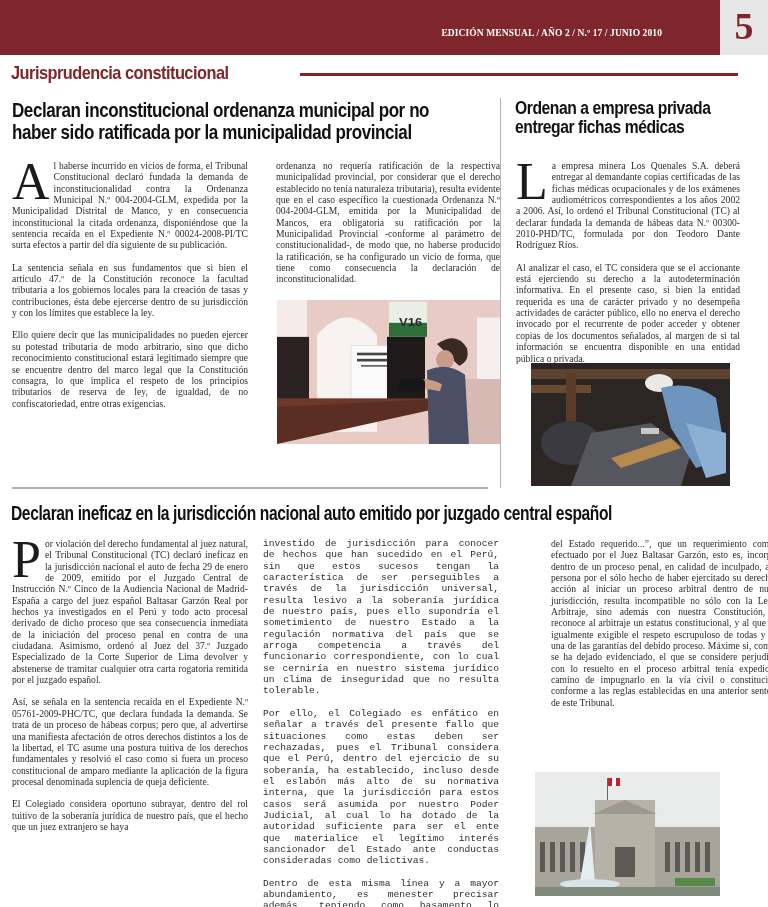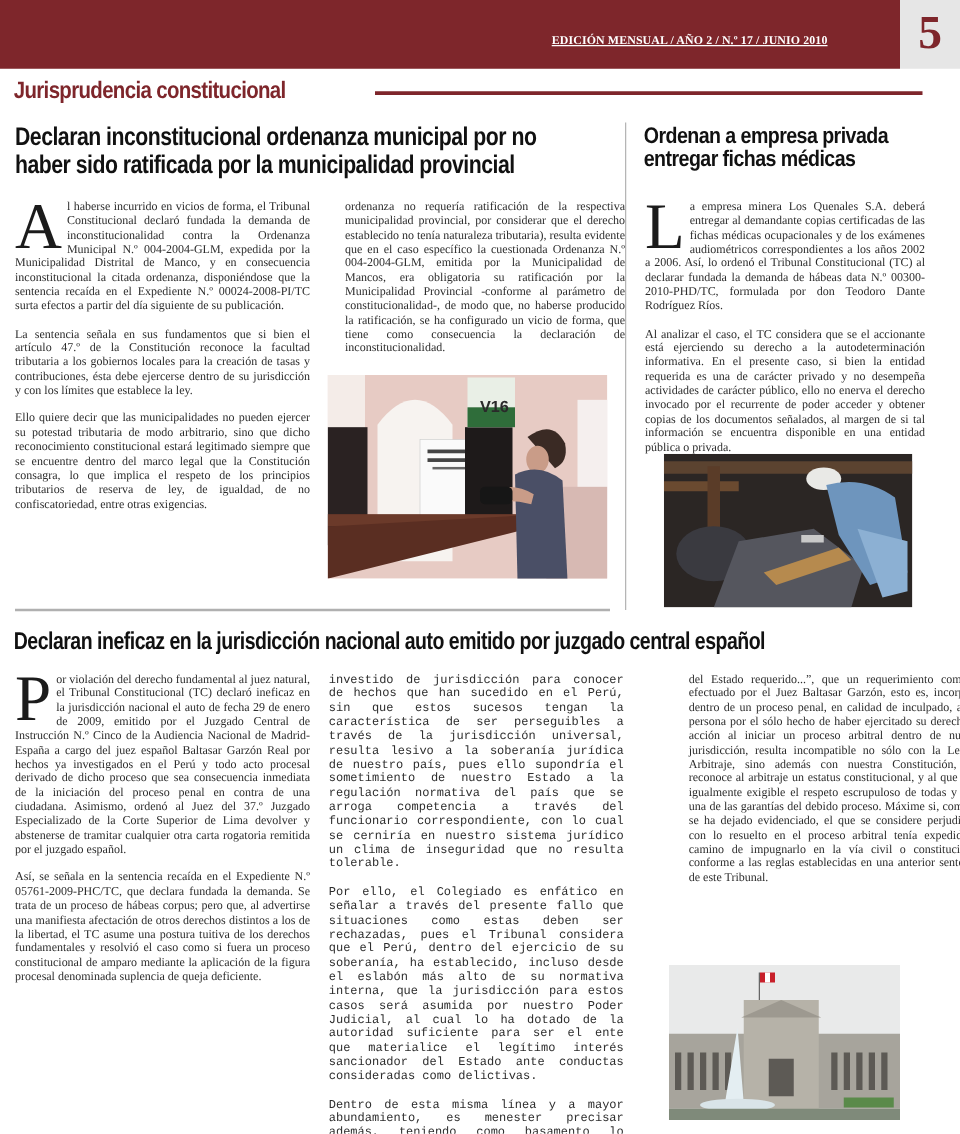--- a/index.html
+++ b/index.html
@@ -1,20 +1,20 @@
 <!DOCTYPE html>
 <html><head>
 <meta charset="utf-8">
 <style>
   * { box-sizing: border-box; margin: 0; padding: 0; }
   html, body { width: 768px; height: 907px; background: #ffffff; overflow: hidden; }
   body { position: relative; font-family: "Liberation Serif", "DejaVu Serif", serif; color: #2a2a2a; }
 
   .topbar { position: absolute; left: 0; top: 0; width: 720px; height: 55px; background: #7e262b; }
-  .edition { position: absolute; right: 58px; top: 28px; font-family: "Liberation Serif", serif; font-weight: bold; font-size: 9.5px; color: #ffffff; letter-spacing: 0.1px; text-decoration: underline; }
+  .edition { position: absolute; right: 58px; top: 28px; font-family: "Liberation Serif", serif; font-weight: bold; font-size: 9.5px; color: #ffffff; letter-spacing: 0.1px; }
   .pagebox { position: absolute; left: 720px; top: 0; width: 48px; height: 55px; background: #e6e6e6; }
   .pagenum { position: absolute; left: 0; width: 48px; top: 4px; text-align: center; font-family: "Liberation Serif", serif; font-weight: bold; font-size: 38px; color: #7e262b; }
 
   .section-title { position: absolute; left: 11px; top: 62px; font-family: "Liberation Sans", sans-serif; font-weight: bold; font-size: 19px; color: #7e262b; letter-spacing: -0.6px; transform: scaleX(0.86); transform-origin: left center; white-space: nowrap; }
   .section-rule { position: absolute; left: 300px; top: 73px; width: 438px; height: 3px; background: #7e262b; }
 
   .headline { position: absolute; font-family: "Liberation Sans", sans-serif; font-weight: bold; color: #111; letter-spacing: -0.5px; transform-origin: left top; white-space: nowrap; line-height: 1.08; }
   .h1 { left: 12px; top: 99px; font-size: 20.5px; transform: scaleX(0.83); }
   .h2 { left: 515px; top: 99px; font-size: 18px; transform: scaleX(0.87); }
   .h3 { left: 11px; top: 503px; font-size: 19.5px; transform: scaleX(0.80); }
@@ -50,21 +50,21 @@
 <div class="col" style="left:12px; top:160px; width:236px;">
   <p><span class="dropcap">A</span><span>l haberse incurrido en vicios de forma, el Tribunal Constitucional declaró fundada la demanda de inconstitucionalidad contra la Ordenanza Municipal N.º 004-2004-GLM, expedida por la Municipalidad Distrital de Manco, y en consecuencia inconstitucional la citada ordenanza, disponiéndose que la sentencia recaída en el Expediente N.º 00024-2008-PI/TC surta efectos a partir del día siguiente de su publicación.</span></p>
   <p>La sentencia señala en sus fundamentos que si bien el artículo 47.º de la Constitución reconoce la facultad tributaria a los gobiernos locales para la creación de tasas y contribuciones, ésta debe ejercerse dentro de su jurisdicción y con los límites que establece la ley.</p>
   <p>Ello quiere decir que las municipalidades no pueden ejercer su potestad tributaria de modo arbitrario, sino que dicho reconocimiento constitucional estará legitimado siempre que se encuentre dentro del marco legal que la Constitución consagra, lo que implica el respeto de los principios tributarios de reserva de ley, de igualdad, de no confiscatoriedad, entre otras exigencias.</p>
 </div>
 
 <div class="col" style="left:276px; top:160px; width:224px;font-family:Liberation Serif, serif;">
   <p>ordenanza no requería ratificación de la respectiva municipalidad provincial, por considerar que el derecho establecido no tenía naturaleza tributaria), resulta evidente que en el caso específico la cuestionada Ordenanza N.º 004-2004-GLM, emitida por la Municipalidad de Mancos, era obligatoria su ratificación por la Municipalidad Provincial -conforme al parámetro de constitucionalidad-, de modo que, no haberse producido la ratificación, se ha configurado un vicio de forma, que tiene como consecuencia la declaración de inconstitucionalidad.</p>
 </div>
 
-<div class="photo" style="left:262px; top:300px; width:224px; height:163px;">
+<div class="photo" style="left:277px; top:300px; width:224px; height:144px;">
   <svg viewBox="0 0 224 164" preserveAspectRatio="none">
     <rect x="0" y="0" width="224" height="164" fill="#e7cbc4"></rect>
     <rect x="0" y="0" width="30" height="45" fill="#f4ece8"></rect>
     <path d="M40 150 L40 40 Q70 0 100 40 L100 150 Z" fill="#f7f3f0"></path>
     <rect x="0" y="42" width="32" height="95" fill="#2a2222"></rect>
     <rect x="74" y="52" width="52" height="64" fill="#fafafa" stroke="#ccc" stroke-width="0.5"></rect>
     <rect x="80" y="60" width="40" height="3" fill="#444"></rect>
     <rect x="80" y="67" width="40" height="3" fill="#444"></rect>
     <rect x="84" y="74" width="32" height="2" fill="#666"></rect>
     <rect x="110" y="42" width="38" height="75" fill="#1e1a1a"></rect>
@@ -110,20 +110,21 @@
     <path d="M155 60 l40 10 l0 40 l-20 5 z" fill="#8cb0d3"></path>
     <rect x="110" y="65" width="18" height="6" fill="#c9c9c9"></rect>
   </svg>
 </div>
 
 <div class="headline h3">Declaran ineficaz en la jurisdicción nacional auto emitido por juzgado central español</div>
 
 <div class="col" style="left:12px; top:538px; width:236px;">
   <p><span class="dropcap">P</span><span>or violación del derecho fundamental al juez natural, el Tribunal Constitucional (TC) declaró ineficaz en la jurisdicción nacional el auto de fecha 29 de enero de 2009, emitido por el Juzgado Central de Instrucción N.º Cinco de la Audiencia Nacional de Madrid-España a cargo del juez español Baltasar Garzón Real por hechos ya investigados en el Perú y todo acto procesal derivado de dicho proceso que sea consecuencia inmediata de la iniciación del proceso penal en contra de una ciudadana. Asimismo, ordenó al Juez del 37.º Juzgado Especializado de la Corte Superior de Lima devolver y abstenerse de tramitar cualquier otra carta rogatoria remitida por el juzgado español.</span></p>
   <p>Así, se señala en la sentencia recaída en el Expediente N.º 05761-2009-PHC/TC, que declara fundada la demanda. Se trata de un proceso de hábeas corpus; pero que, al advertirse una manifiesta afectación de otros derechos distintos a los de la libertad, el TC asume una postura tuitiva de los derechos fundamentales y resolvió el caso como si fuera un proceso constitucional de amparo mediante la aplicación de la figura procesal denominada suplencia de queja deficiente.</p>
+  <p>El Colegiado considera oportuno subrayar, dentro del rol tuitivo de la soberanía jurídica de nuestro país, que el hecho que un juez extranjero se haya</p>
 </div>
 
 <div class="col" style="left:263px; top:538px; width:236px;font-family:Liberation Mono, monospace;">
   <p>investido de jurisdicción para conocer de hechos que han sucedido en el Perú, sin que estos sucesos tengan la característica de ser perseguibles a través de la jurisdicción universal, resulta lesivo a la soberanía jurídica de nuestro país, pues ello supondría el sometimiento de nuestro Estado a la regulación normativa del país que se arroga competencia a través del funcionario correspondiente, con lo cual se cerniría en nuestro sistema jurídico un clima de inseguridad que no resulta tolerable.</p>
   <p>Por ello, el Colegiado es enfático en señalar a través del presente fallo que situaciones como estas deben ser rechazadas, pues el Tribunal considera que el Perú, dentro del ejercicio de su soberanía, ha establecido, incluso desde el eslabón más alto de su normativa interna, que la jurisdicción para estos casos será asumida por nuestro Poder Judicial, al cual lo ha dotado de la autoridad suficiente para ser el ente que materialice el legítimo interés sancionador del Estado ante conductas consideradas como delictivas.</p>
   <p>Dentro de esta misma línea y a mayor abundamiento, es menester precisar además, teniendo como basamento lo señalado en el artículo II, inciso 6) del Tratado de Asistencia Judicial, que hace mención a que “... Las peticiones de asistencia deberán ejecutarse oportunamente de conformidad con la ley</p>
 </div>
 
 <div class="col" style="left:515px; top:538px; width:236px;margin-left:36px;">
   <p>del Estado requerido...”, que un requerimiento como el efectuado por el Juez Baltasar Garzón, esto es, incorporar dentro de un proceso penal, en calidad de inculpado, a una persona por el sólo hecho de haber ejercitado su derecho de acción al iniciar un proceso arbitral dentro de nuestra jurisdicción, resulta incompatible no sólo con la Ley de Arbitraje, sino además con nuestra Constitución, que reconoce al arbitraje un estatus constitucional, y al que le es igualmente exigible el respeto escrupuloso de todas y cada una de las garantías del debido proceso. Máxime si, como ya se ha dejado evidenciado, el que se considere perjudicado con lo resuelto en el proceso arbitral tenía expedido el camino de impugnarlo en la vía civil o constitucional, conforme a las reglas establecidas en una anterior sentencia de este Tribunal.</p>

